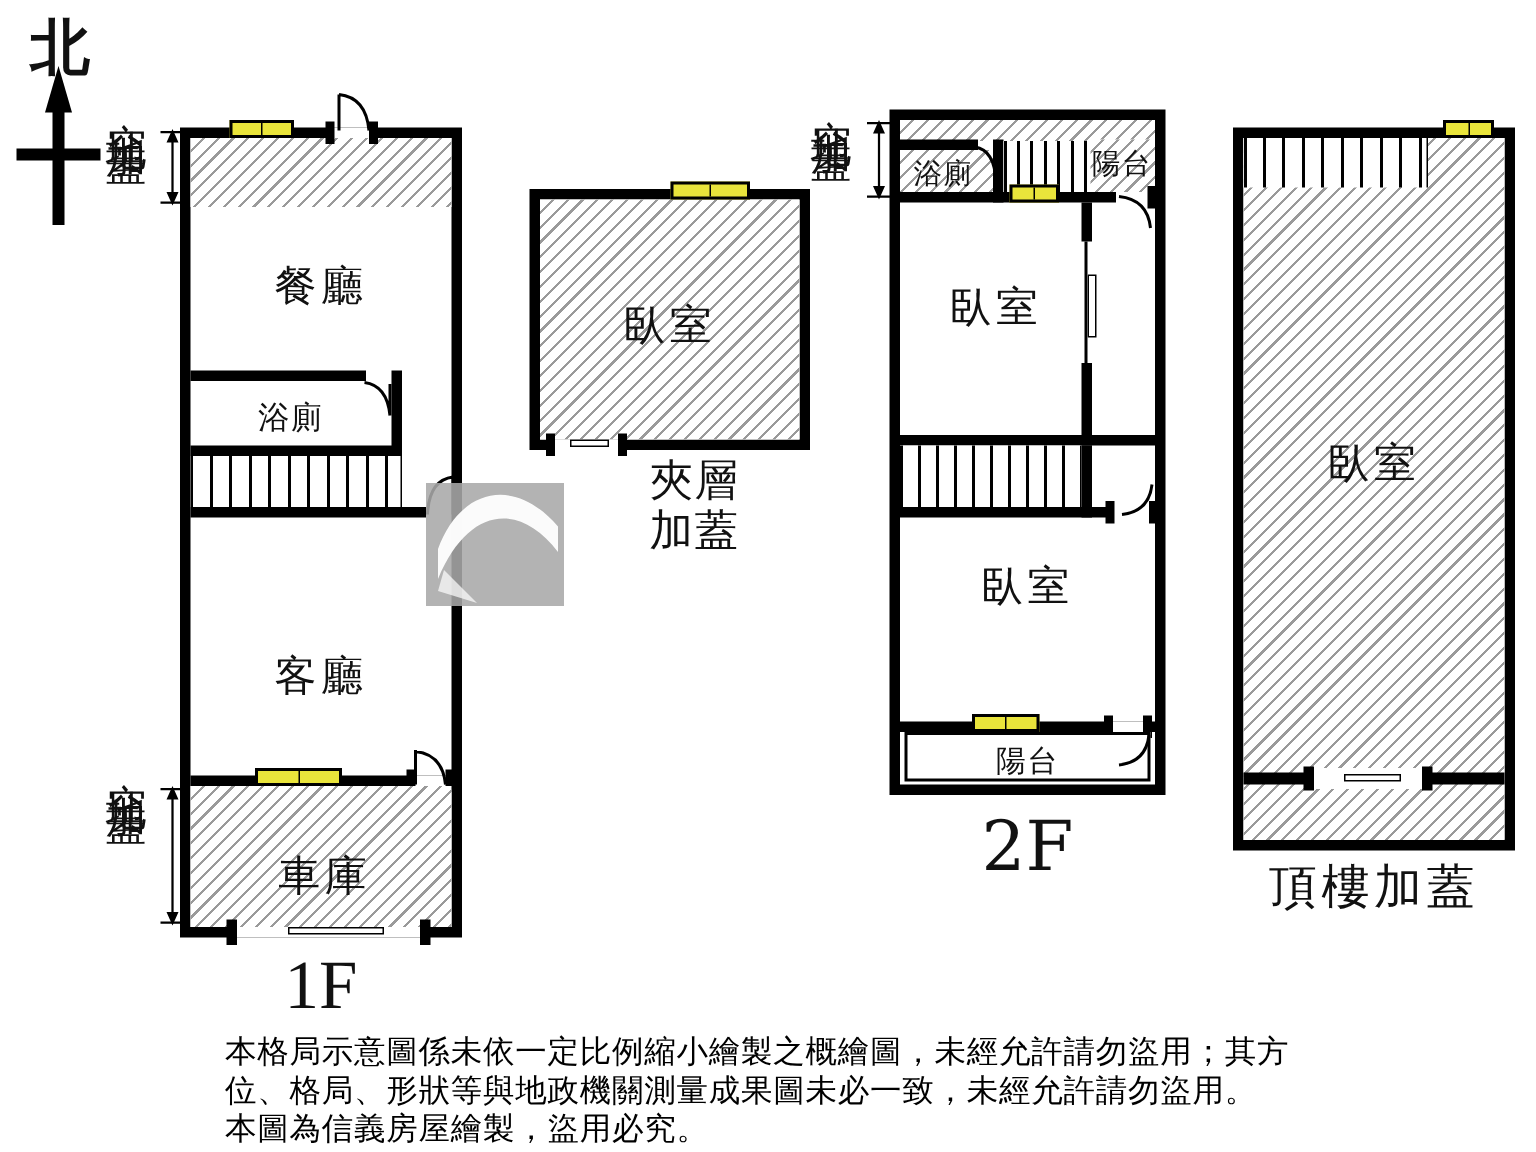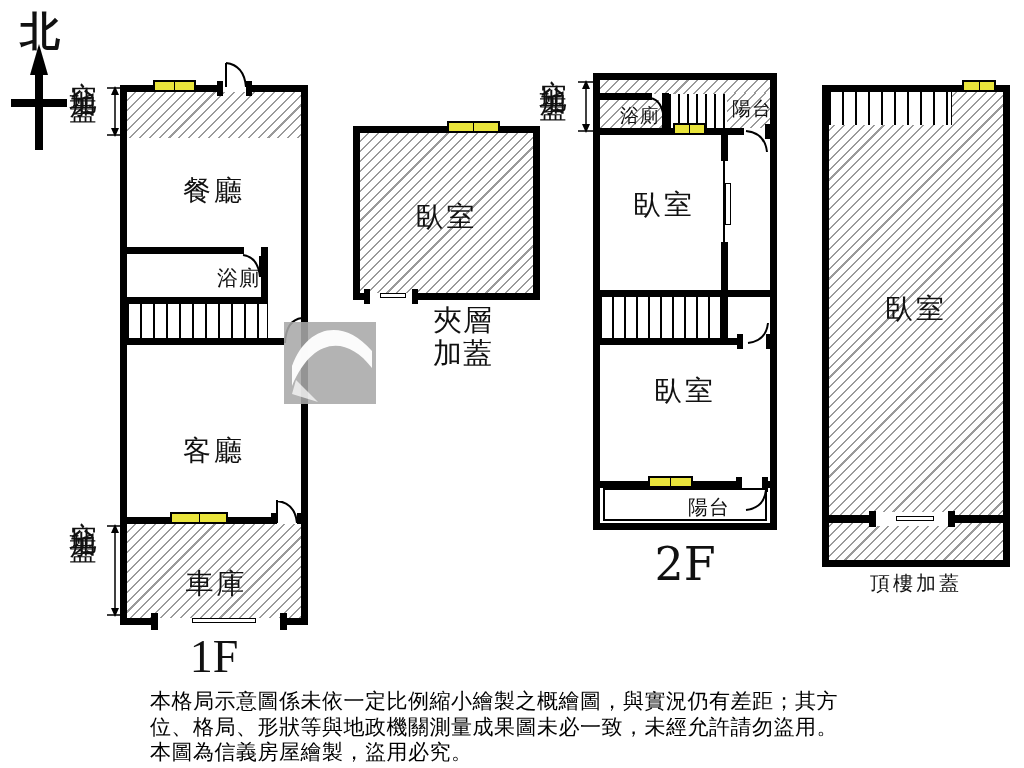--- a/index.html
+++ b/index.html
@@ -13,21 +13,21 @@
     background-image:repeating-linear-gradient(135deg,rgba(255,255,255,0) 0 5.5px,#9a9a9a 5.5px 7px);
     background-color:#fff;}
   .stairs{position:absolute;box-sizing:border-box;background-color:#fff;
     background-image:repeating-linear-gradient(90deg,#000 0 2px,rgba(255,255,255,0) 2px 13px);}
   .stairs.fine{background-image:repeating-linear-gradient(90deg,#000 0 2px,rgba(255,255,255,0) 2px 9px);}
   .stairs.mid{background-image:repeating-linear-gradient(90deg,#000 0 2px,rgba(255,255,255,0) 2px 12px);}
   .win{position:absolute;box-sizing:border-box;border:2px solid #000;display:flex;}
   .win>i{flex:1;border-right:1.5px solid #000;}
   .win>i:last-child{border-right:none;}
   .room-label{position:absolute;text-align:center;font-size:28px;letter-spacing:3px;color:#111;}
-  .small-label{position:absolute;text-align:right;font-size:19px;letter-spacing:1px;color:#111;}
+  .small-label{position:absolute;text-align:center;font-size:19px;letter-spacing:1px;color:#111;}
   .vlabel{position:absolute;writing-mode:vertical-rl;text-orientation:upright;
     font-size:27px;letter-spacing:5px;color:#111;line-height:1;}
   .floor-label{position:absolute;text-align:center;font-size:46px;color:#111;}
   .thin-door{position:absolute;box-sizing:border-box;background:#fff;border:1.5px solid #000;}
   .tick{position:absolute;background:#000;}
   #door-layer{position:absolute;left:0;top:0;z-index:20;pointer-events:none;}
   #watermark{position:absolute;left:0;top:0;width:1024px;height:768px;z-index:50;pointer-events:none;}
   .wm-brand{position:absolute;left:388px;top:316px;font-size:92px;font-weight:700;
     letter-spacing:10px;color:rgba(175,175,175,0.35);white-space:nowrap;}
   .wm-notice{position:absolute;left:283px;top:412px;font-size:23px;font-weight:700;
@@ -166,21 +166,21 @@
       </div>
     <div class="room-label" style="left:829px;top:290px;width:174px;">臥室</div>
 
     <div class="wall" style="left:829px;top:515px;width:45px;height:8px;"></div>
     <div class="wall" style="left:950px;top:515px;width:53px;height:8px;"></div>
     <div class="gap" style="left:874px;top:512px;width:76px;height:14px;"></div>
     <div class="thin-door" style="left:896px;top:516px;width:38px;height:5px;"></div>
     <div class="tick" style="left:869px;top:511px;width:7px;height:16px;"></div>
     <div class="tick" style="left:948px;top:511px;width:7px;height:16px;"></div>
 
-    <div class="room-label" style="left:822px;top:570px;width:188px;font-size:20px;">頂樓加蓋</div>
+    <div class="room-label" style="left:822px;top:570px;width:188px;font-size:32px;">頂樓加蓋</div>
   </div>
 
   <svg id="door-layer" width="1024" height="768">
     <g stroke="#000" stroke-width="2" fill="none">
       <path d="M226,87 V63 M226,63 Q244,65 246,87"></path>
       <path d="M260,256 V277 M243,255 Q258,257 260,277"></path>
       <path d="M302,317 V343 M302,318 Q286,320 285,343"></path>
       <path d="M277,500 V523 M277,501 Q295,503 297,523"></path>
       <path d="M650,98 Q663,100 664,121"></path>
       <path d="M746,131 Q765,133 767,152"></path>
@@ -209,18 +209,18 @@
     <div class="abs" style="left:284px;top:322px;width:92px;height:82px;">
       <svg width="92" height="82" viewBox="0 0 92 82">
         <rect width="92" height="82" fill="#a8a8a8" opacity="0.88"></rect>
         <path d="M8,64 C28,16 62,12 88,46 L88,29 C58,-6 22,5 8,44 Z" fill="#ffffff" opacity="0.95"></path>
         <path d="M8,72 L34,80 L12,58 Z" fill="#ffffff" opacity="0.7"></path>
       </svg>
     </div>
   </div>
 
   <div id="disclaimer">
-    <div>本格局示意圖係未依一定比例縮小繪製之概繪圖，與實況仍有差距；其方</div>
+    <div>本格局示意圖係未依一定比例縮小繪製之概繪圖，未經允許請勿盜用；其方</div>
     <div>位、格局、形狀等與地政機關測量成果圖未必一致，未經允許請勿盜用。</div>
     <div>本圖為信義房屋繪製，盜用必究。</div>
   </div>
 
 </div>
 
 </body></html>

